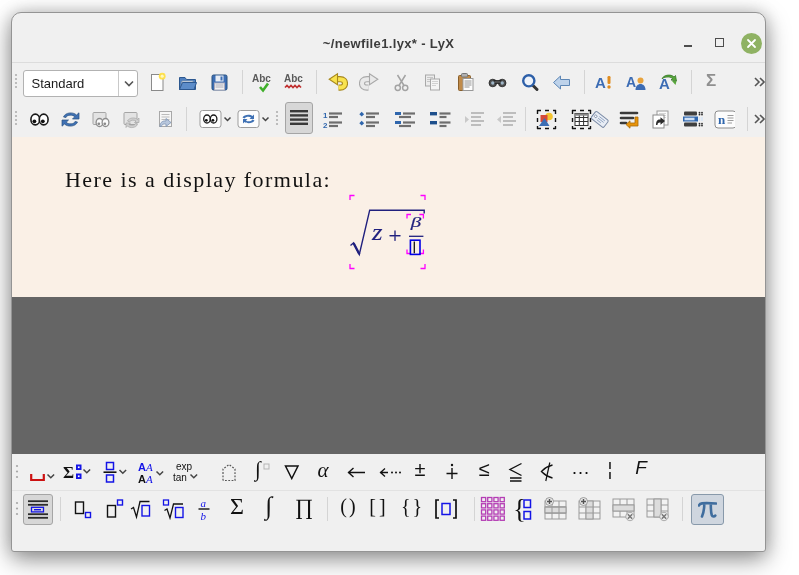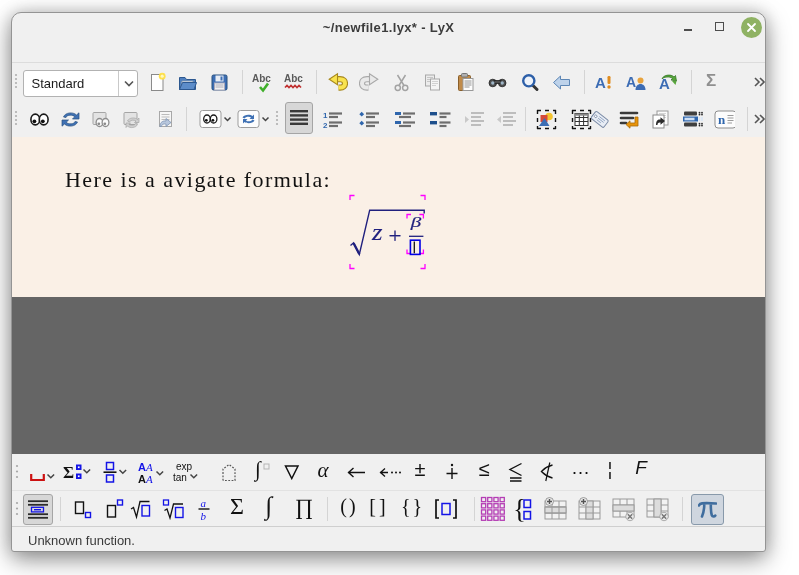--- a/index.html
+++ b/index.html
@@ -7,21 +7,21 @@
  border:1px solid #949494;border-radius:10px 10px 3px 3px;
  box-shadow:0 8px 24px rgba(0,0,0,.40),0 0 16px rgba(0,0,0,.18);}
 .abs{position:absolute}
 .sep1{position:absolute;width:1px;height:24px;background:#d4d4d4}
 svg{display:block}
 .ibtn{position:absolute;width:21px;height:21px}
 .glyph{position:absolute;color:#1a1a1a;text-align:center}
 </style></head><body>
 <div class="win">
 
- <div class="abs" style="left:0;top:0;width:595px;height:29px">
+ <div class="abs" style="left:0;top:16px;width:595px;height:29px">
    <div class="abs" style="left:0;top:0;width:753px;text-align:center;font-size:13px;font-weight:bold;color:#3c3c3c;line-height:29px;letter-spacing:.35px">~/newfile1.lyx* - LyX</div>
    <div class="abs" style="left:672px;top:16px;width:8px;height:2px;background:#4d4d4d"></div>
    <div class="abs" style="left:703px;top:9px;width:6.5px;height:6.5px;border:1.4px solid #4d4d4d"></div>
    <div class="abs" style="left:729px;top:4px;width:21px;height:21px;border-radius:50%;background:#8fb263">
      <svg width="21" height="21">
           <path d="M7 7 L14 14 M14 7 L7 14" stroke="#fff" stroke-width="1.8" stroke-linecap="round"></path>
         </svg>
    </div>
  </div>
 
@@ -387,21 +387,21 @@
         <text x="4" y="15" font-size="13" font-weight="bold" fill="#2f66ad" font-family="Liberation Serif">n</text>
         <path d="M13.5 6.5 h6 M13.5 9 h6 M13.5 11.5 h6 M13.5 14 h4.5" stroke="#9b9b9b" stroke-width="1"></path>
       </svg>
   <div class="sep1" style="left:735px;top:7px"></div>
   <svg class="abs" style="left:741px;top:13px" width="14" height="12">
         <path d="M2 2 l4 4 -4 4 M7 2 l4 4 -4 4" stroke="#555" stroke-width="1.6" fill="none"></path>
       </svg>
  </div>
 
  <div class="abs" style="left:0px;top:124px;width:753px;height:160px;background:#faf0e6">
-   <div class="abs" style="left:53px;top:30px;font-family:'Liberation Serif',serif;font-size:22px;color:#111;letter-spacing:1.45px">Here is a avigate formula:</div>
+   <div class="abs" style="left:53px;top:30px;font-family:'Liberation Serif',serif;font-size:22px;color:#111;letter-spacing:1.45px">Here is a display formula:</div>
    <svg class="abs" style="left:333px;top:54px" width="90" height="84" fill="none">
      <g stroke="#ff00ff" stroke-width="1.3">
        <path d="M4.5 4.5 h5 M5 4 v5"></path>
        <path d="M80.5 4.5 h-5 M80 4 v5"></path>
        <path d="M4.5 77.5 h5 M5 78 v-5"></path>
        <path d="M80.5 77.5 h-5 M80 78 v-5"></path>
        <path d="M61.5 23.5 h4.5 M62 23 v4.5"></path>
        <path d="M78.9 23.5 h-4.5 M78.4 23 v4.5"></path>
        <path d="M61.5 62.5 h4.5 M62 63 v-4.5"></path>
        <path d="M78.9 62.5 h-4.5 M78.4 63 v-4.5"></path>
@@ -665,16 +665,13 @@
       </svg>
   <div class="sep1" style="left:670px;top:6px"></div>
 
   <div class="abs" style="left:679px;top:3px;width:31px;height:29px;background:#cfd6df;border:1px solid #8899aa;border-radius:3px">
    <svg class="abs" style="left:6px;top:6px" width="19" height="17">
           <path d="M1 4.5 C1.5 2.5 3 1.5 18 2.5 M6.3 2.5 C6.3 8 5.5 12 4 15.5 M12.8 2.5 C12.8 8 12.8 11.5 13.8 14.2 C14.5 16 16.5 15.8 17.3 14.5" stroke="#3f6d9e" stroke-width="2.6" fill="none" stroke-linecap="round"></path>
         </svg>
   </div>
  </div>
 
- <div class="abs" style="left:0;top:513px;width:753px;height:25px;border-top:1px solid #cfcfcf;border-radius:0 0 3px 3px">
-   <div class="abs" style="left:16px;top:6px;font-size:13px;color:#3a3a3a">Unknown function.</div>
- </div>
 </div>
 
 </body></html>

